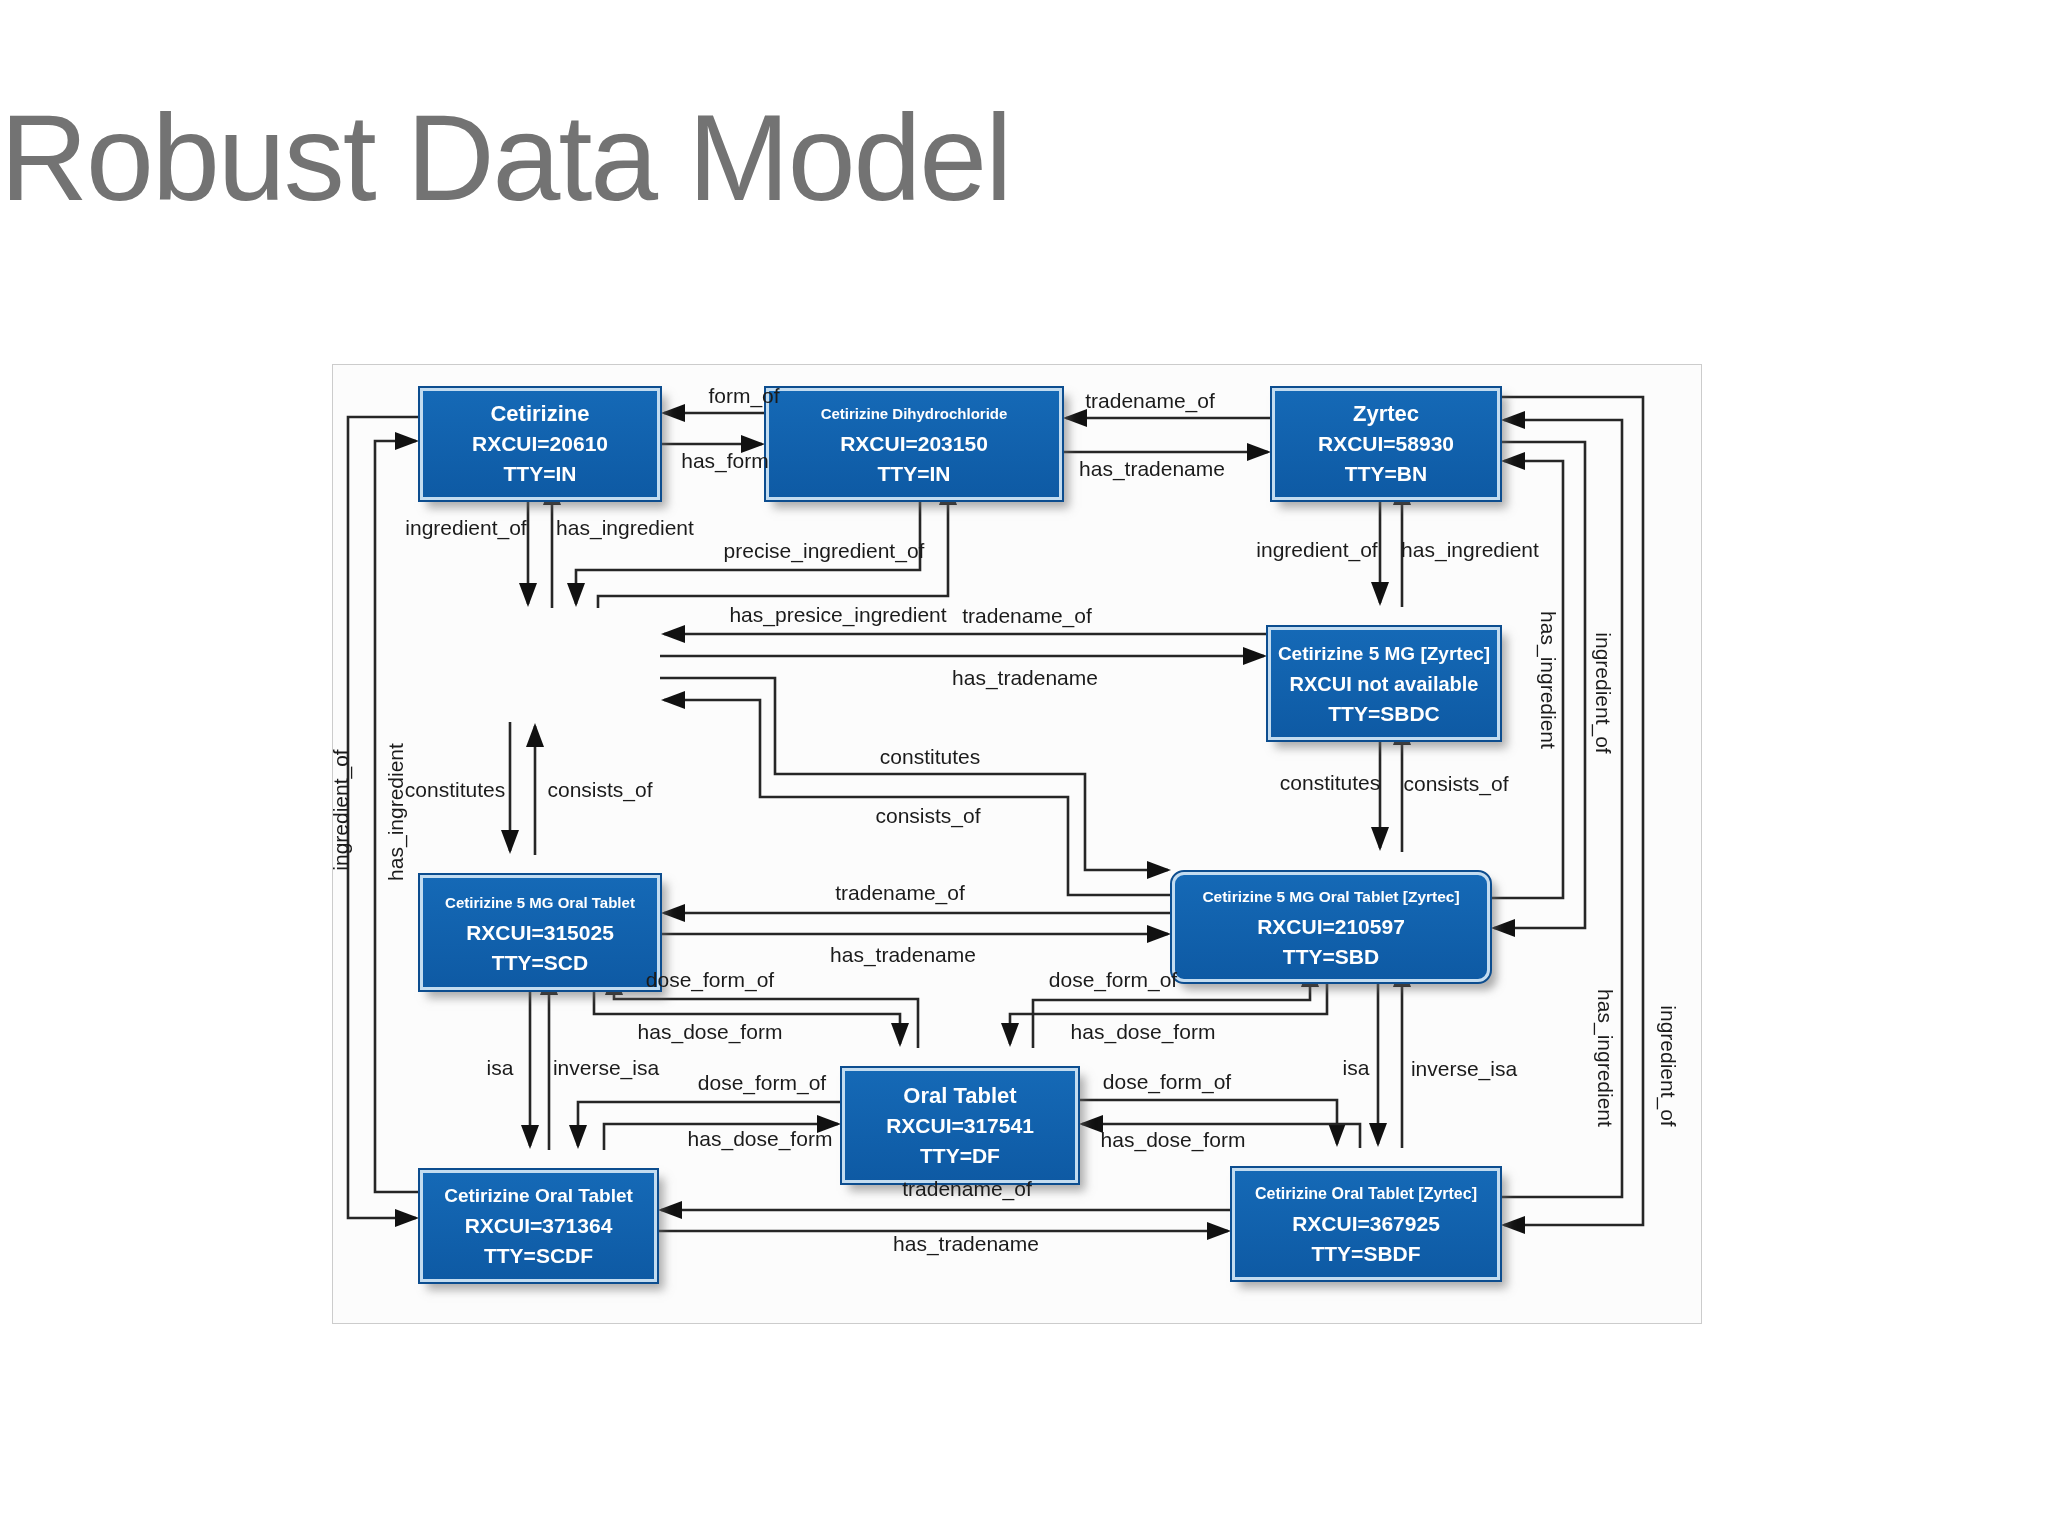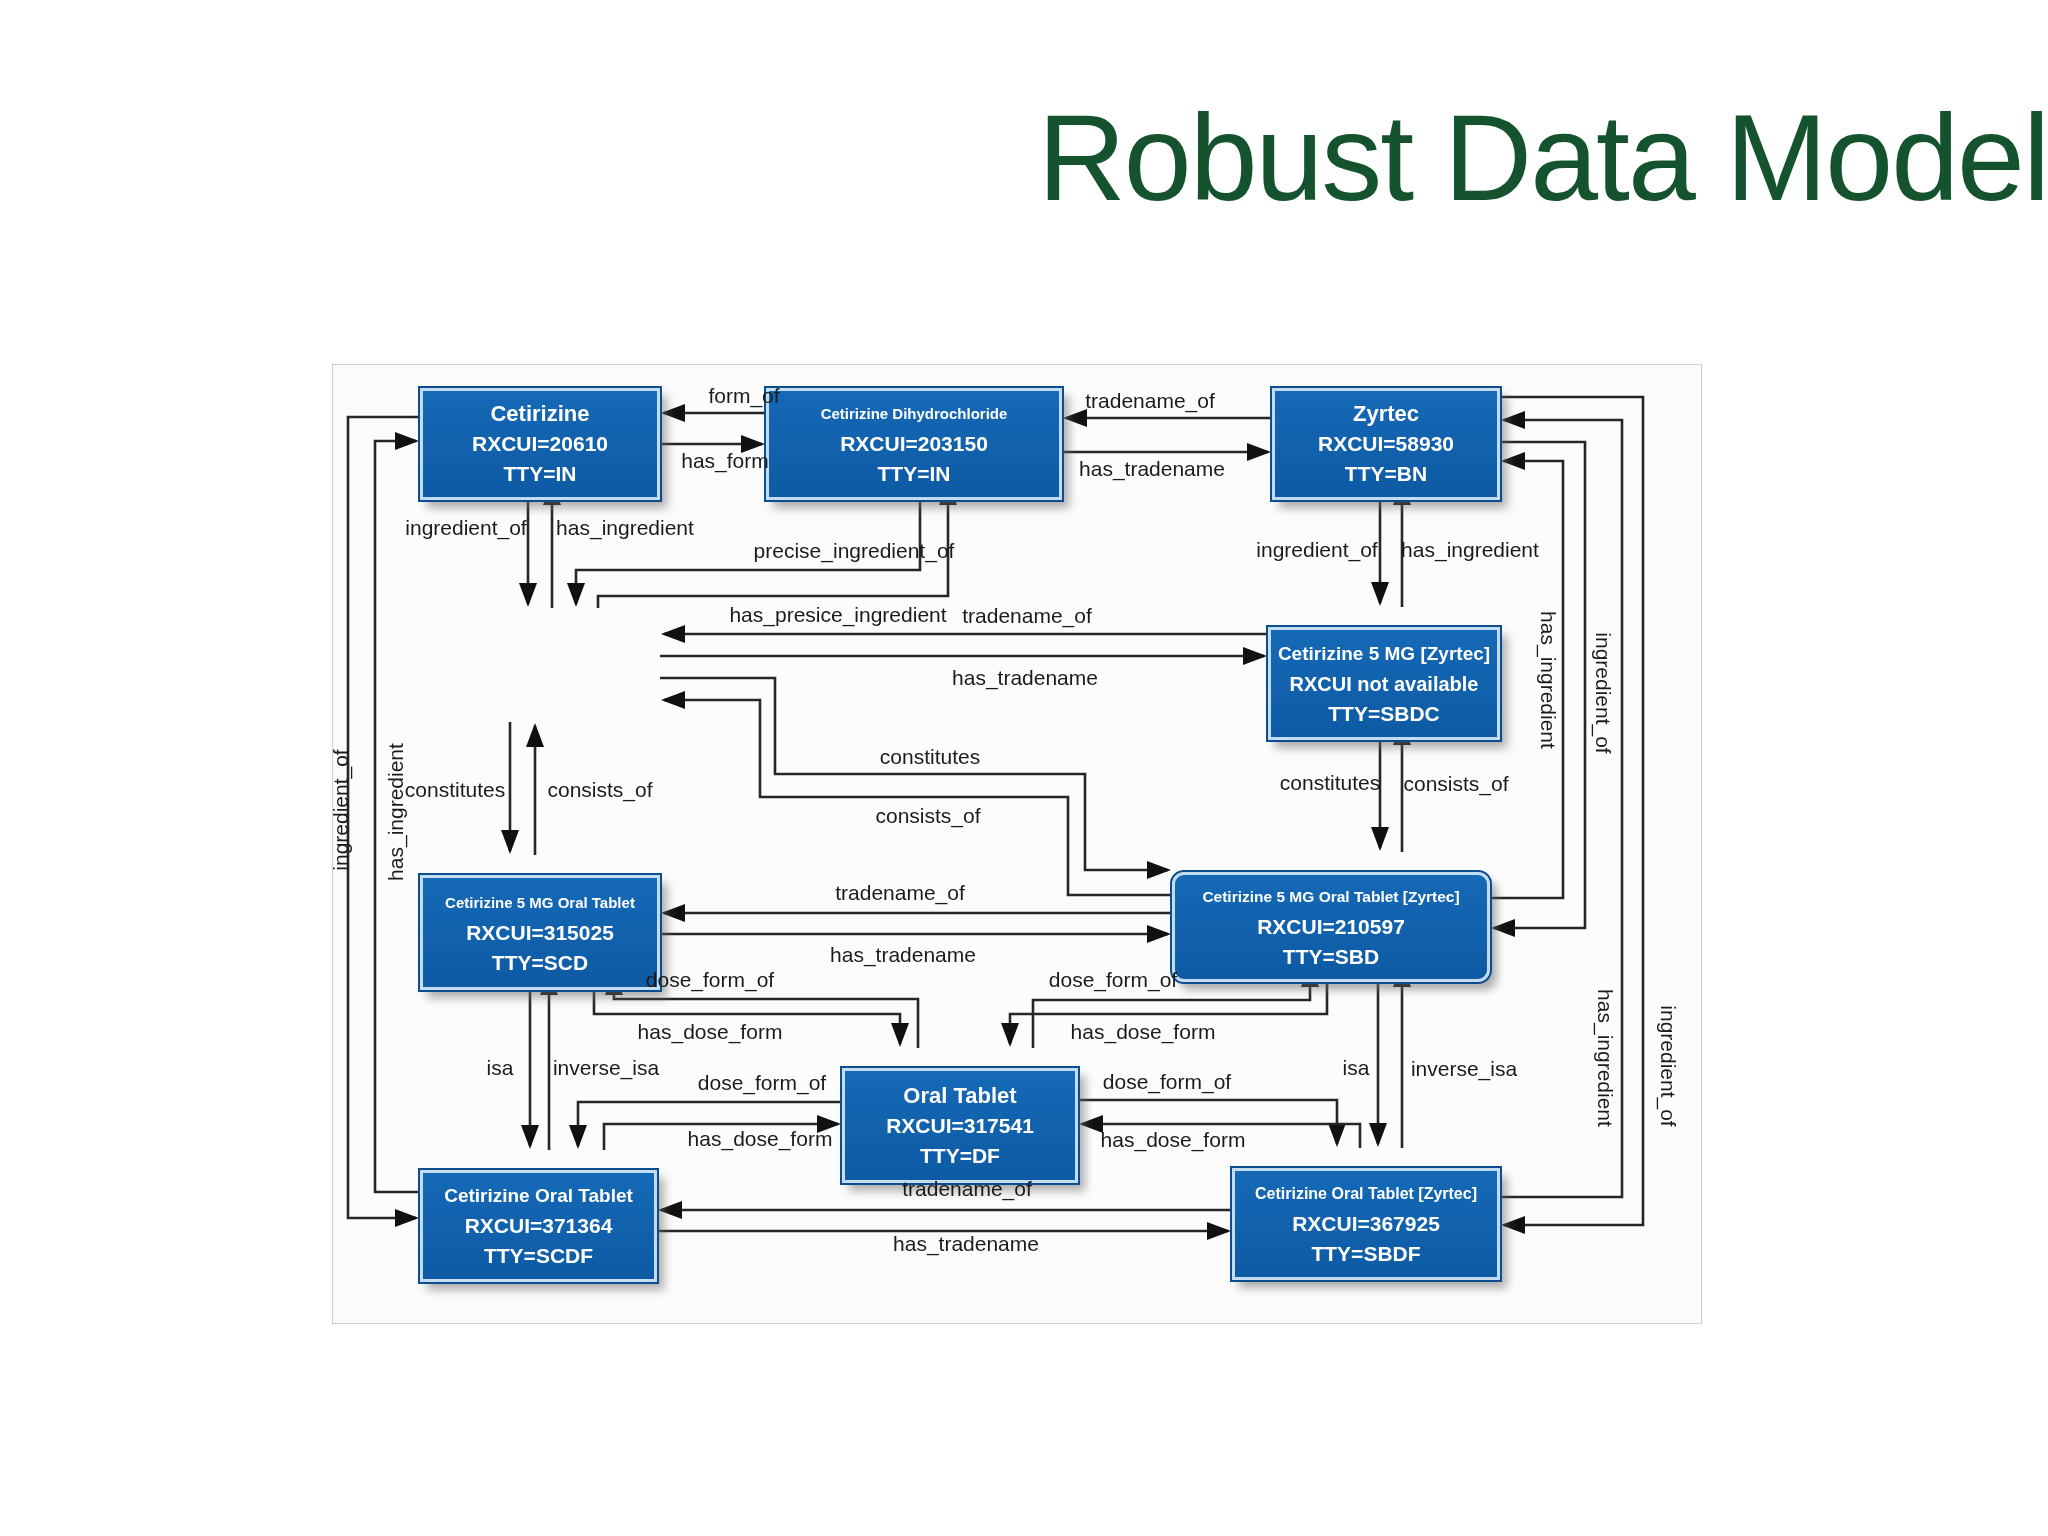--- a/index.html
+++ b/index.html
@@ -2,22 +2,22 @@
 <html><head>
 <meta charset="utf-8">
 <style>
   html,body { margin:0; padding:0; background:#ffffff; }
   .stage {
     position:relative; width:2048px; height:1536px; overflow:hidden;
     background:#ffffff; font-family:"Liberation Sans", sans-serif;
   }
   .slide-title {
     position:absolute; left:0; top:88px; width:100%;
-    text-align:right; font-size:122px; letter-spacing:-2px;
-    color:#14532d; font-weight:400; white-space:nowrap;
+    text-align:left; font-size:122px; letter-spacing:-2px;
+    color:#737373; font-weight:400; white-space:nowrap;
   }
   .diagram-frame {
     position:absolute; left:332px; top:364px; width:1368px; height:958px;
     background:#fcfcfc; border:1px solid #cccccc;
   }
   svg.wires { position:absolute; left:0; top:0; width:2048px; height:1536px; }
   .node {
     position:absolute; box-sizing:border-box;
     background:linear-gradient(180deg,#1569b6 0%, #0e5aa4 100%);
     border:3px solid #c3dcf0; outline:2px solid #0c4d8f;
@@ -141,21 +141,21 @@
     <div class="t2">RXCUI=367925</div>
     <div class="t3">TTY=SBDF</div>
   </div>
 
   <div class="lab" style="left:700px; top:396px;margin-left:44px;">form_of</div>
   <div class="lab" style="left:706px; top:461px;margin-left:19px;">has_form</div>
   <div class="lab" style="left:1150px; top:401px;">tradename_of</div>
   <div class="lab" style="left:1152px; top:469px;">has_tradename</div>
   <div class="lab" style="left:466px; top:528px;">ingredient_of</div>
   <div class="lab" style="left:625px; top:528px;">has_ingredient</div>
-  <div class="lab" style="left:854px; top:551px;">precise_ingredient_of</div>
+  <div class="lab" style="left:824px; top:551px;">precise_ingredient_of</div>
   <div class="lab" style="left:838px; top:615px;">has_presice_ingredient</div>
   <div class="lab" style="left:1317px; top:550px;">ingredient_of</div>
   <div class="lab" style="left:1470px; top:550px;">has_ingredient</div>
   <div class="lab" style="left:1027px; top:616px;">tradename_of</div>
   <div class="lab" style="left:1025px; top:678px;">has_tradename</div>
   <div class="lab" style="left:455px; top:790px;">constitutes</div>
   <div class="lab" style="left:600px; top:790px;">consists_of</div>
   <div class="lab" style="left:930px; top:757px;">constitutes</div>
   <div class="lab" style="left:928px; top:816px;">consists_of</div>
   <div class="lab" style="left:1330px; top:783px;">constitutes</div>

